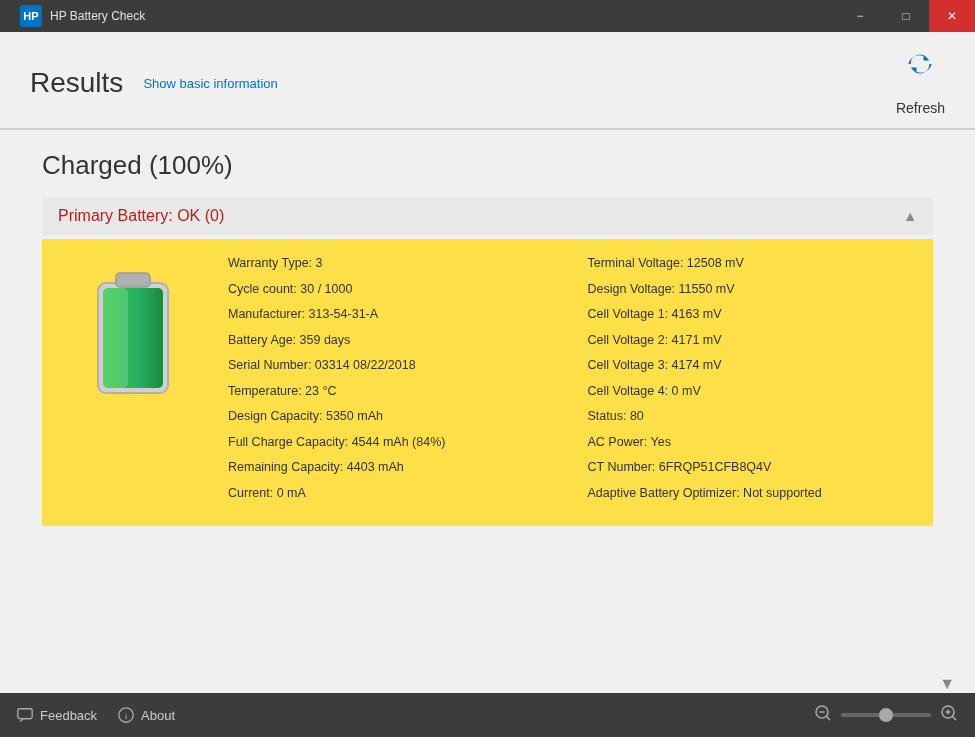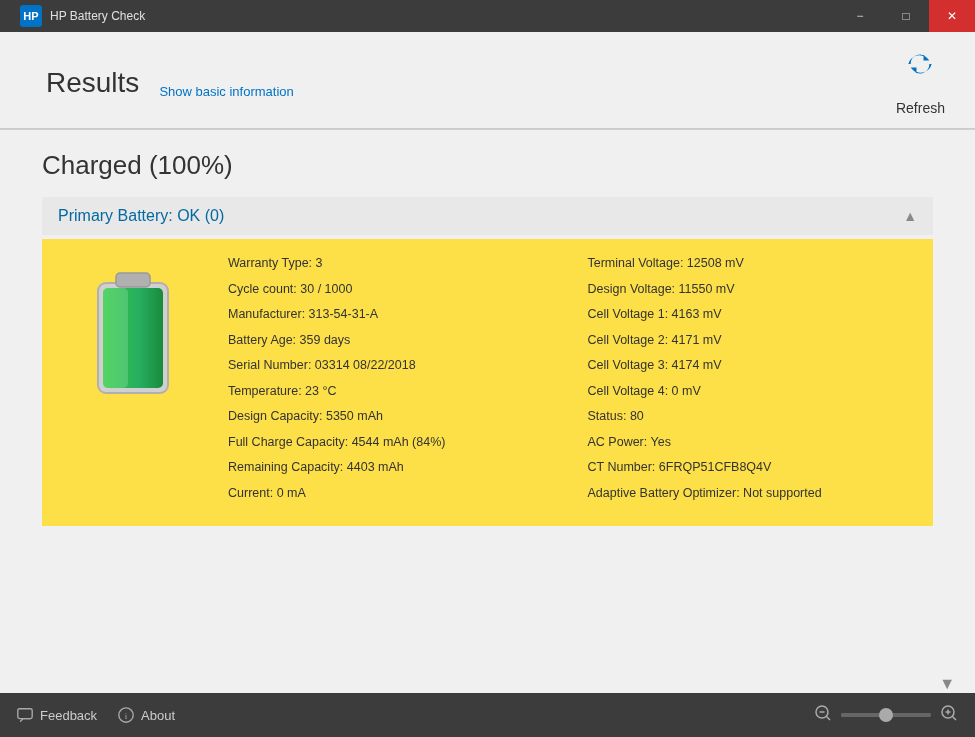--- a/index.html
+++ b/index.html
@@ -74,23 +74,22 @@
       background: #f0f0f0;
       padding: 18px 30px 12px 30px;
       display: flex;
       align-items: center;
       justify-content: space-between;
       border-bottom: 1px solid #ccc;
       flex-shrink: 0;
     }
     .header-left {
       display: flex;
-      align-items: flex-end;
+      align-items: center;
       gap: 20px;
-      margin-left: 16px;
     }
     .results-title {
       font-size: 28px;
       font-weight: 300;
       color: #333;
     }
     .show-basic-link {
       color: #0073c6;
       font-size: 13px;
       cursor: pointer;
@@ -128,21 +127,21 @@
       display: flex;
       align-items: center;
       justify-content: space-between;
       background: #e8e8e8;
       padding: 10px 16px;
       border-radius: 2px;
       margin-bottom: 4px;
     }
     .primary-battery-label {
       font-size: 16px;
-      color: #0369a1;
+      color: #b91c1c;
     }
     .chevron-up {
       color: #888;
       font-size: 14px;
     }
 
     
     .battery-details {
       background: #fde047;
       padding: 16px 16px 16px 16px;

